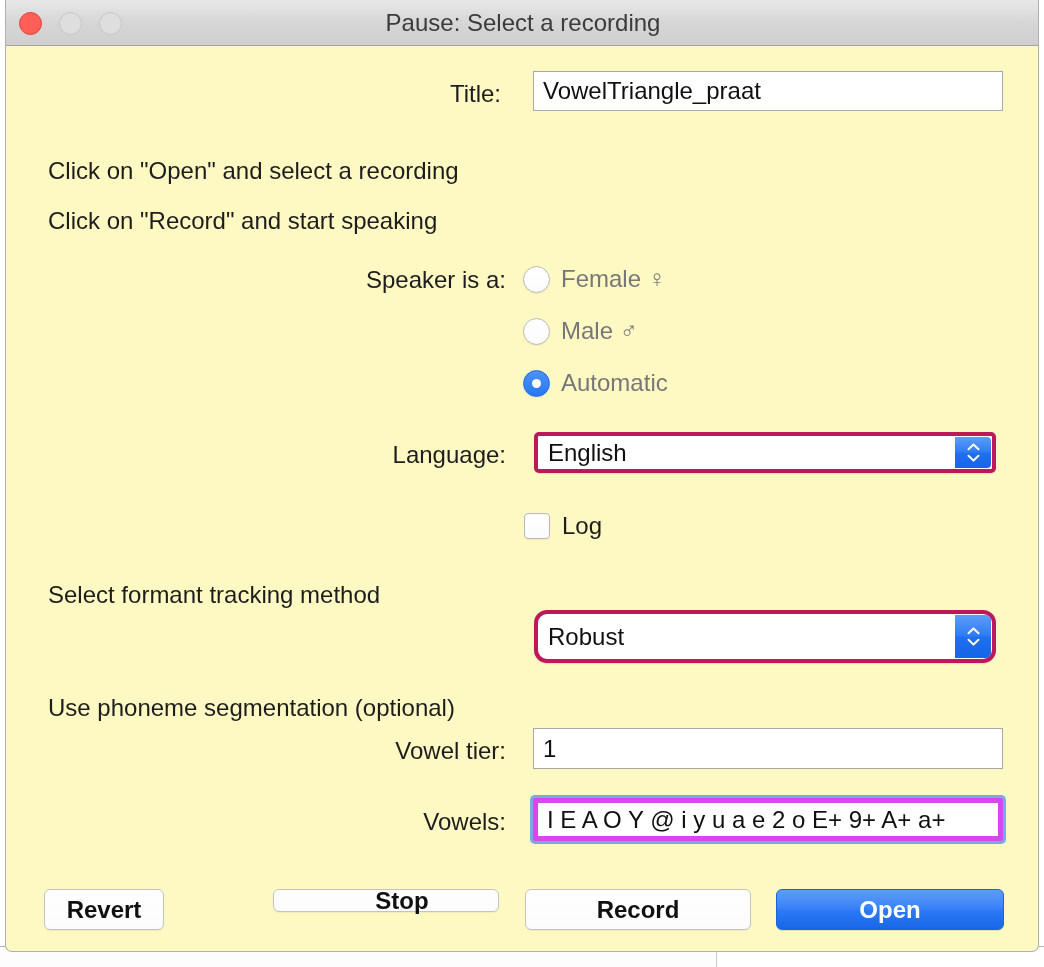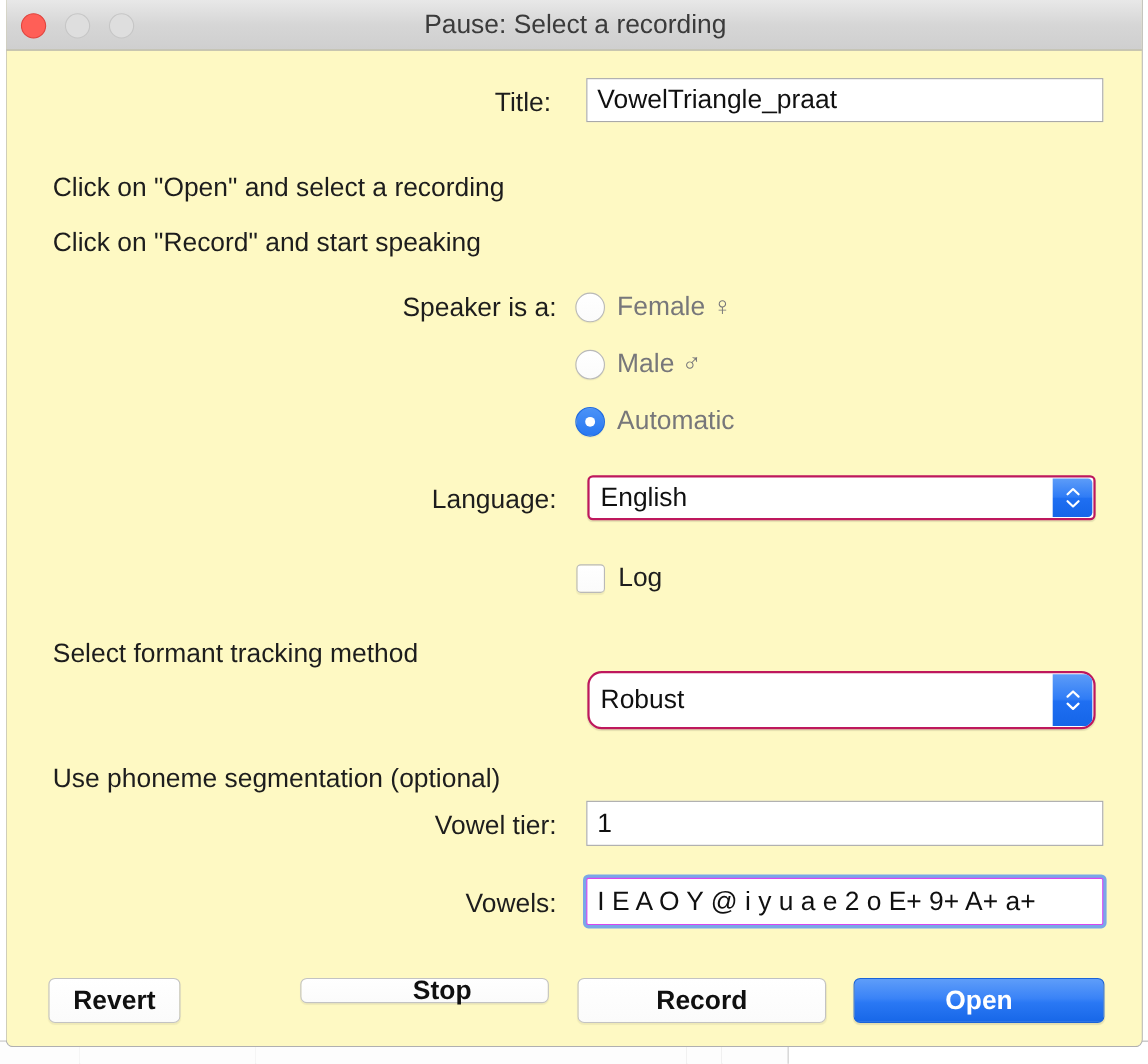--- a/index.html
+++ b/index.html
@@ -116,30 +116,30 @@
     border: 1px solid #a9a9a9;
     box-sizing: border-box;
     font-size: 24px;
     color: #101010;
     display: flex;
     align-items: center;
     padding-left: 9px;
     font-family: "Liberation Sans", sans-serif;
   }
   .textfield.focused {
-    border: 1px solid #d946ef;
+    border: 5px solid #d946ef;
     box-shadow: 0 0 0 3px #7aa7e8;
     border-radius: 2px;
   }
 
   
   .popup {
     position: absolute;
     background: #ffffff;
-    border: 2px solid #be185d;
+    border: 4px solid #be185d;
     border-radius: 5px;
     box-sizing: border-box;
     box-shadow: 0 1px 1px rgba(0,0,0,0.10);
     display: flex;
     align-items: center;
     font-size: 24px;
     color: #101010;
     padding-left: 10px;
     overflow: hidden;
   }

